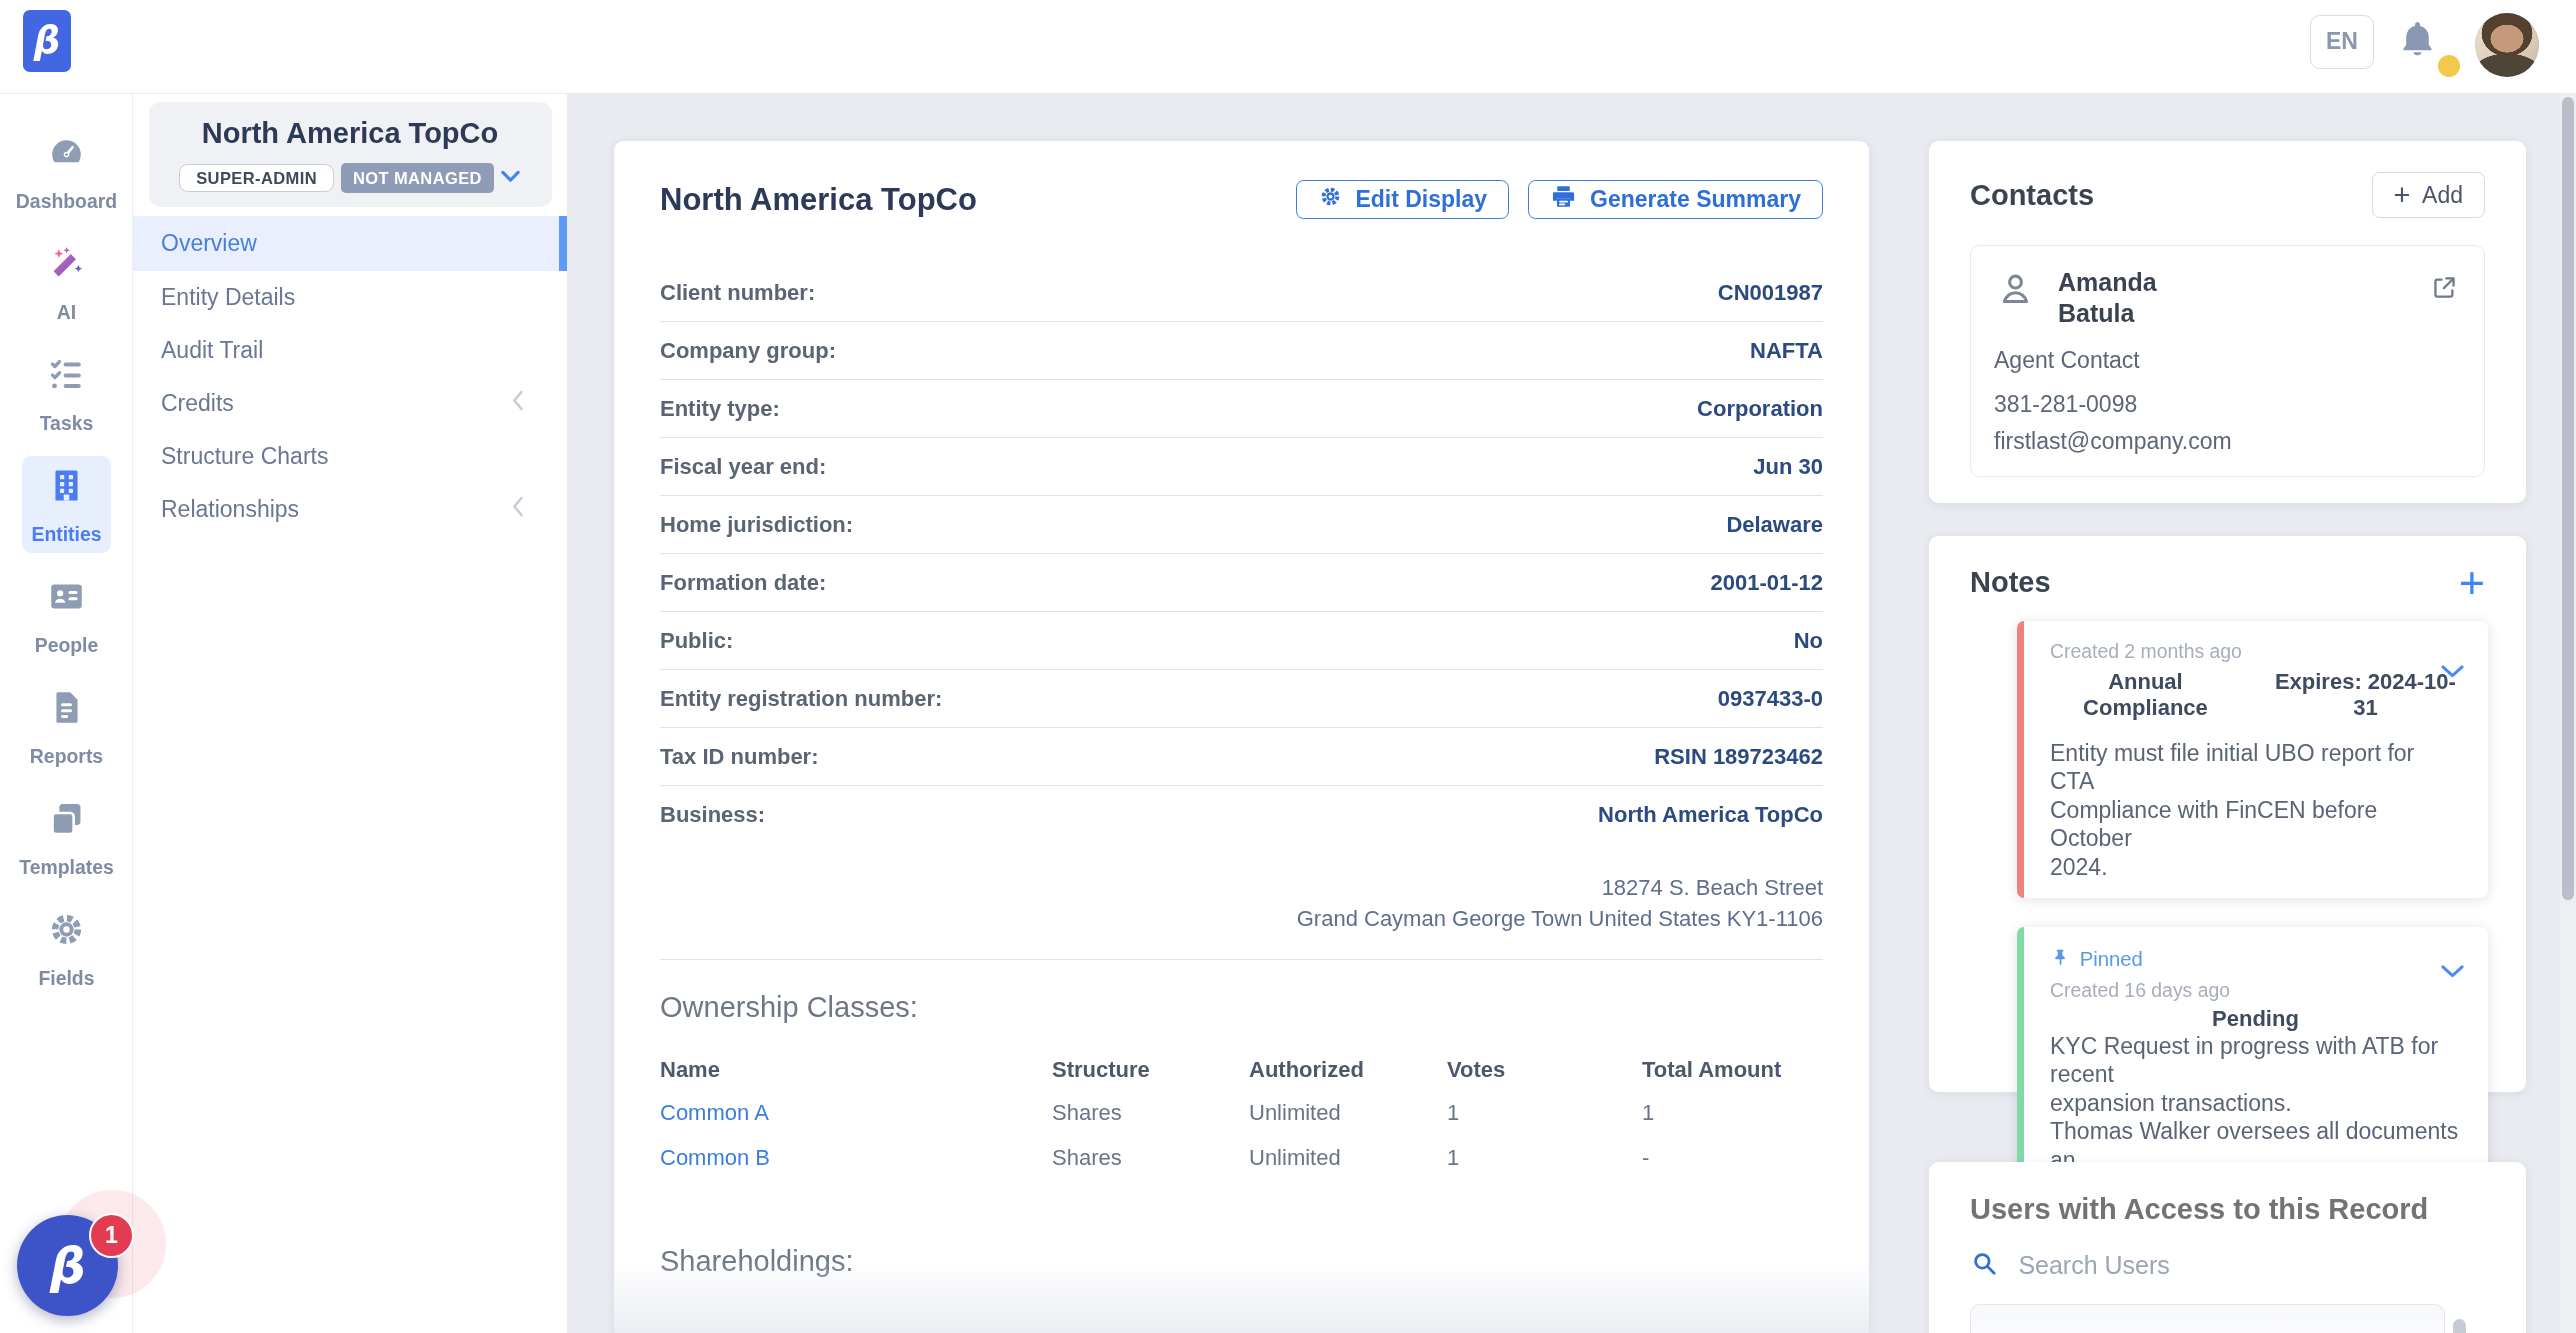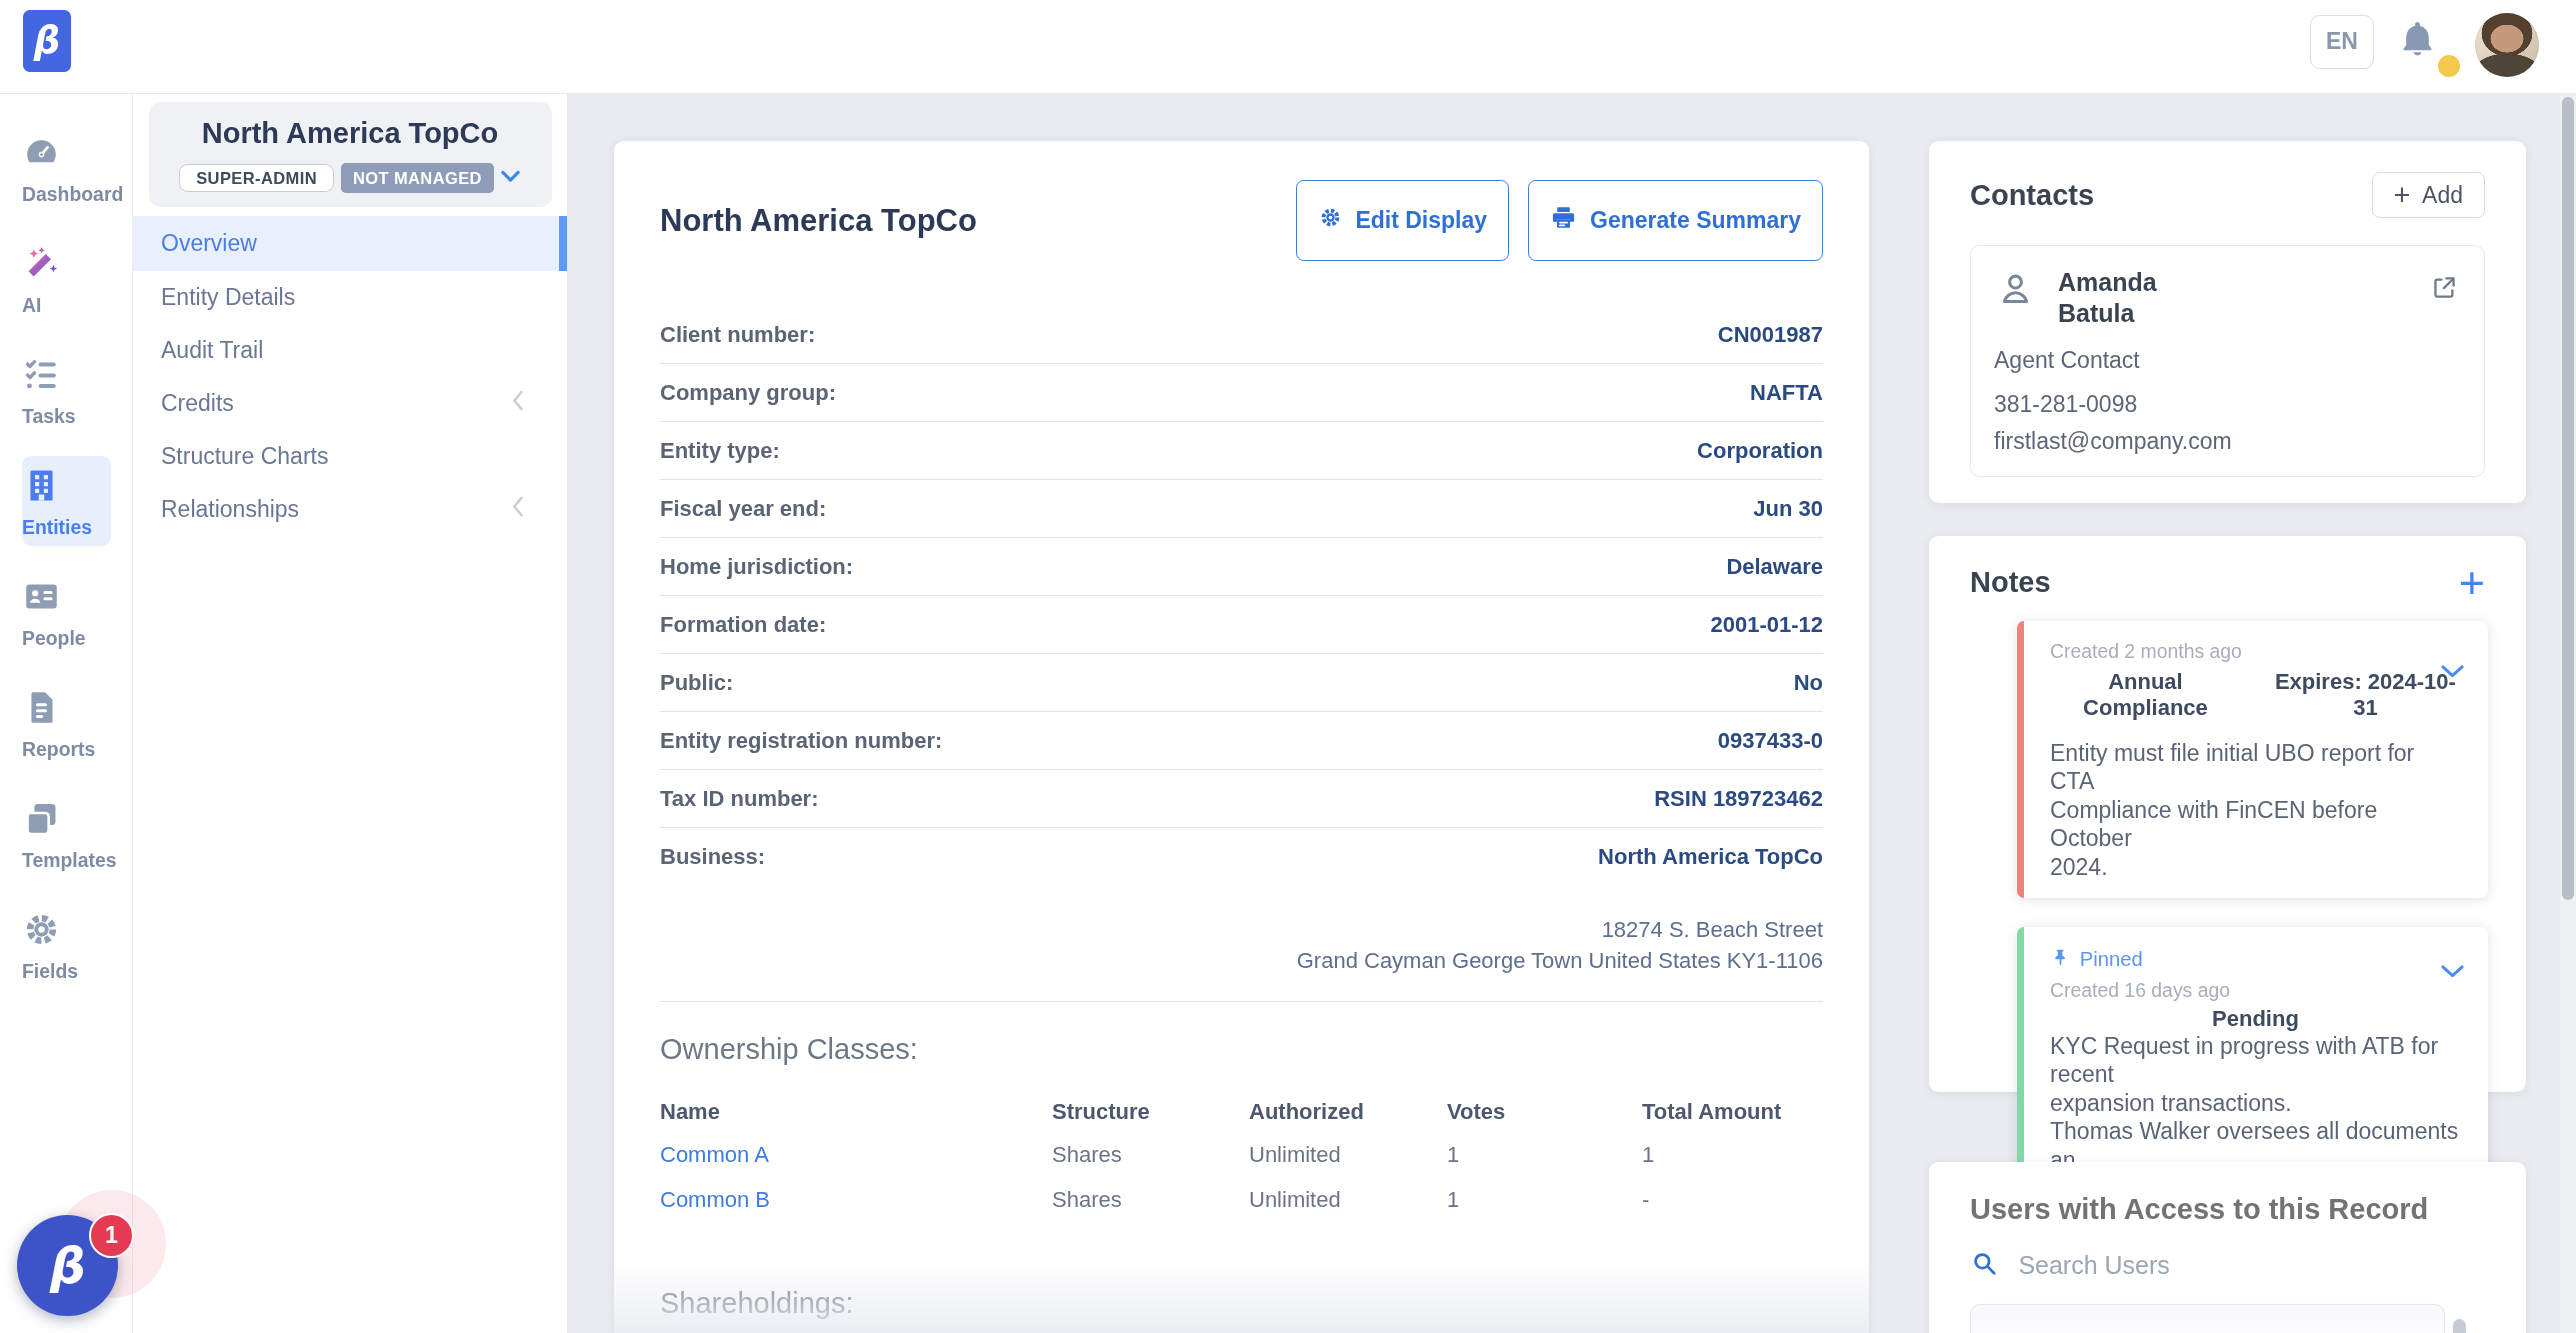--- a/index.html
+++ b/index.html
@@ -21,21 +21,21 @@
      background:
        radial-gradient(ellipse 26% 22% at 50% 40%, #c59a7c 98%, rgba(0,0,0,0) 100%),
        radial-gradient(ellipse 40% 36% at 50% 32%, #54402f 98%, rgba(0,0,0,0) 100%),
        radial-gradient(ellipse 56% 34% at 50% 97%, #4e4438 98%, rgba(0,0,0,0) 100%),
        linear-gradient(135deg, #ece2d4, #cdbda6);
      box-shadow:0 0 0 1px rgba(0,0,0,.06) inset; }
 
   
   .rail { left:0; top:94px; width:133px; height:1240px; background:#fff; border-right:1px solid #eceef2; z-index:20; padding-top:29px; }
   .rail-item { width:133px; height:111px; display:flex; align-items:flex-start; justify-content:center; cursor:pointer; }
-  .rail-box { width:89px; border-radius:9.7px; padding:9.7px 0 7.7px; display:flex; flex-direction:column; gap:11px; }
+  .rail-box { width:89px; border-radius:9.7px; padding:9.7px 0 7.7px; display:flex; flex-direction:column; align-items:center; gap:18px; }
   .rail-box.active { background:#e7eefc; }
   .rail-box .ric { color:#8e9cb4; height:39px; }
   .rail-box.active .ric { color:#4c7df0; }
   .rail-label { font-size:19.4px; font-weight:bold; color:#7e8ba3; }
   .rail-box.active .rail-label { color:#4c7df0; }
 
   
   .fab-halo { left:58px; top:1190px; width:108px; height:108px; border-radius:50%; background:rgba(231,118,138,.16); z-index:39; }
   .fab { left:17.4px; top:1215px; width:101px; height:101px; border-radius:50%; background:#3d54c9; z-index:40;
          display:flex; align-items:center; justify-content:center; box-shadow:0 3.9px 13.5px rgba(30,40,90,.35); cursor:pointer; }
@@ -63,21 +63,21 @@
 
   
   .card { background:#fff; border-radius:9.7px; box-shadow:0 1.9px 9.7px rgba(25,39,80,.08); }
 
   
   .main-card { left:614px; top:141px; width:1255px; height:1221px; padding:39px 46px; }
   .mc-head { display:flex; align-items:center; justify-content:space-between; }
   .mc-title { font-size:31px; font-weight:bold; color:#2c3a57; }
   .btn-row { display:flex; gap:19.4px; }
   .blue-btn { display:flex; align-items:center; gap:12.6px; border:1.9px solid #3f7ce0; border-radius:7.7px; background:#fff;
-              color:#2f6fd8; font-size:23px; font-weight:bold; padding:23px 21px; cursor:pointer; }
+              color:#2f6fd8; font-size:23px; font-weight:bold; padding:2px 21px; cursor:pointer; }
   .details { margin-top:45px; }
   .drow { display:flex; justify-content:space-between; align-items:center; padding:15.5px 0; border-bottom:1.9px solid #e0e2e6; }
   .drow:last-child { border-bottom:none; }
   .dlabel { font-size:22px; font-weight:bold; color:#5b6474; }
   .dvalue { font-size:22px; font-weight:bold; color:#2b4a82; }
   .addr-block { text-align:right; font-size:22px; color:#5e6e8e; line-height:31px; padding:29px 0 25px; border-bottom:1.9px solid #e0e2e6; }
   .sec-heading { margin-top:31px; font-size:29px; color:#6e7787; }
   .o-grid { display:grid; grid-template-columns:392px 197px 198px 195px 1fr; align-items:center; }
   .thead { margin-top:25px; padding:7.7px 0; }
   .th { font-size:22px; font-weight:bold; color:#4e586c; }

